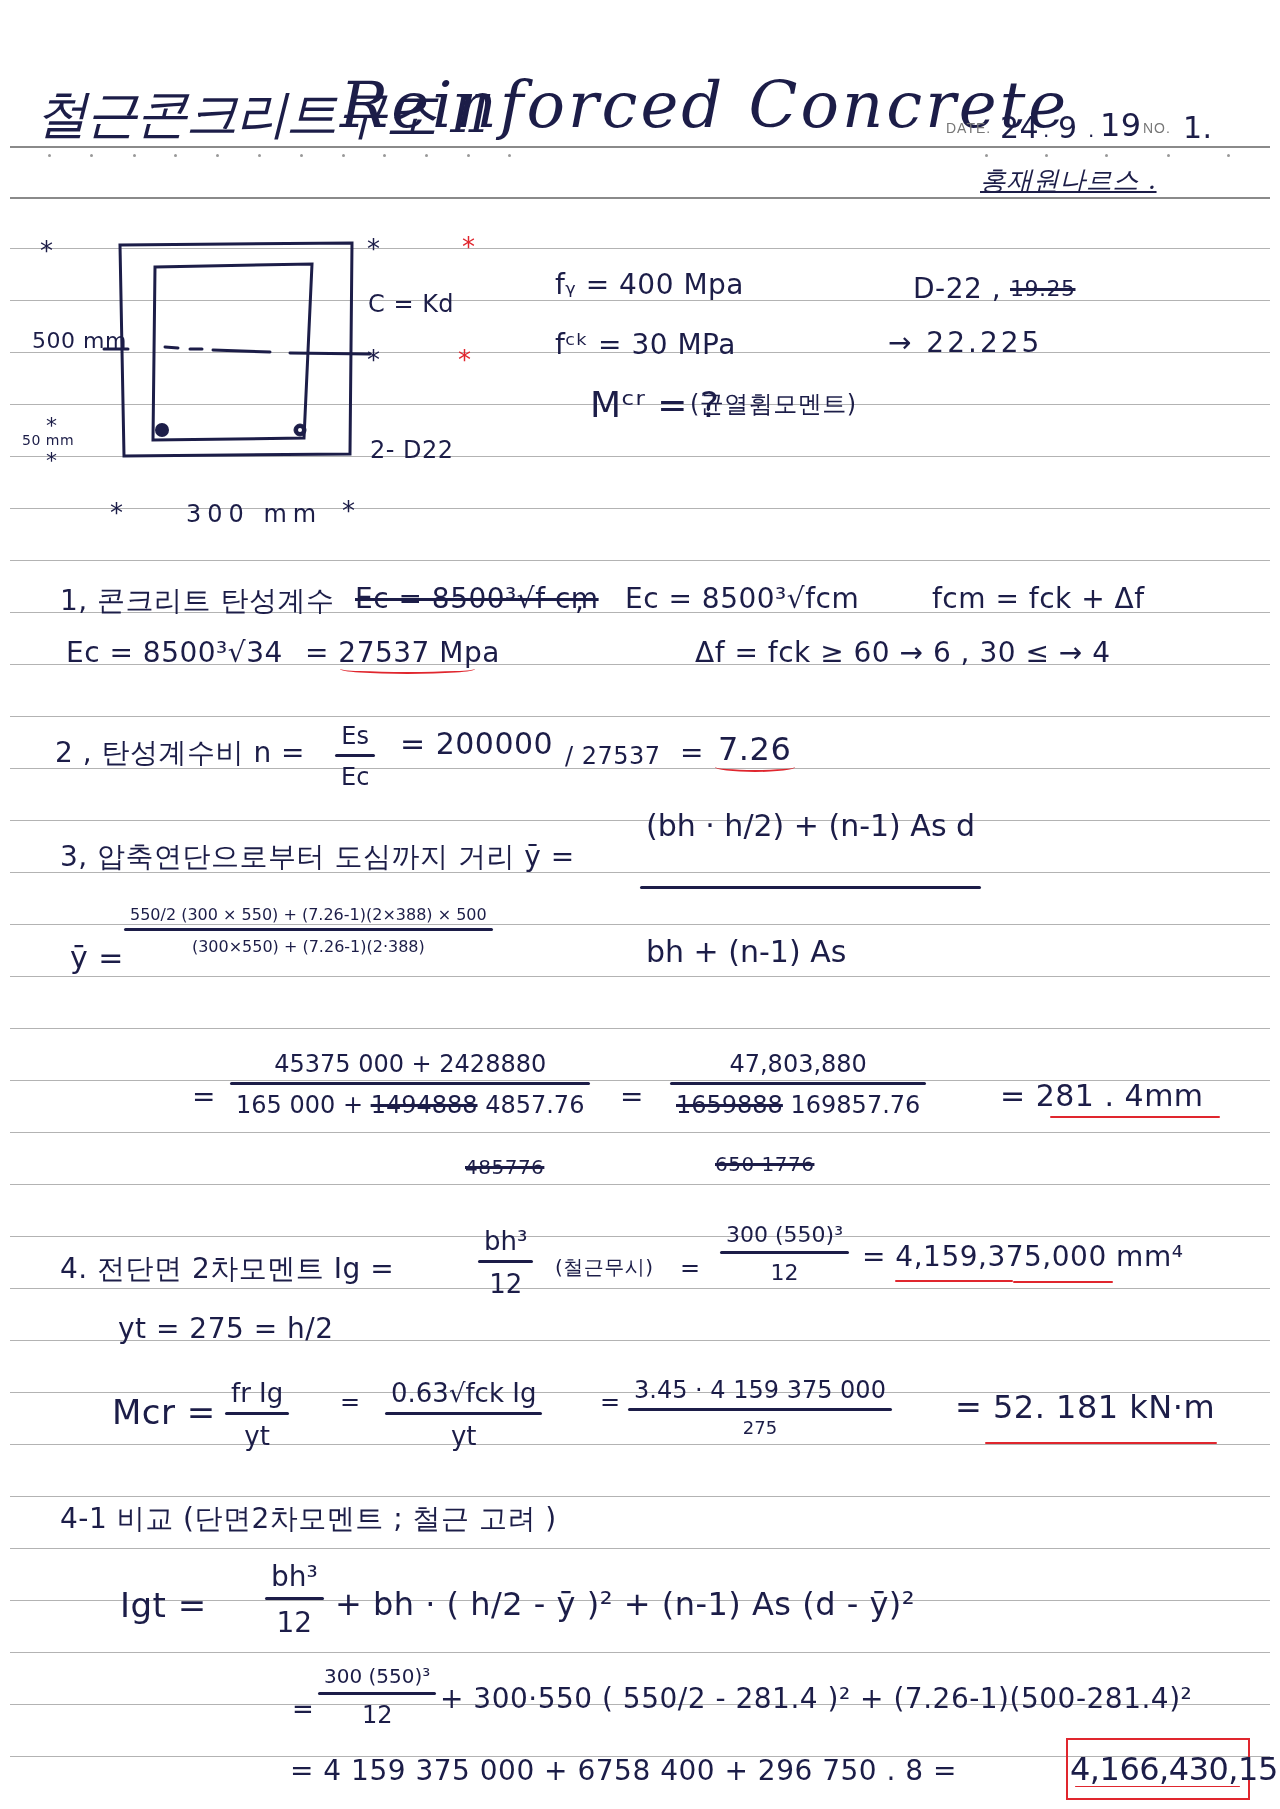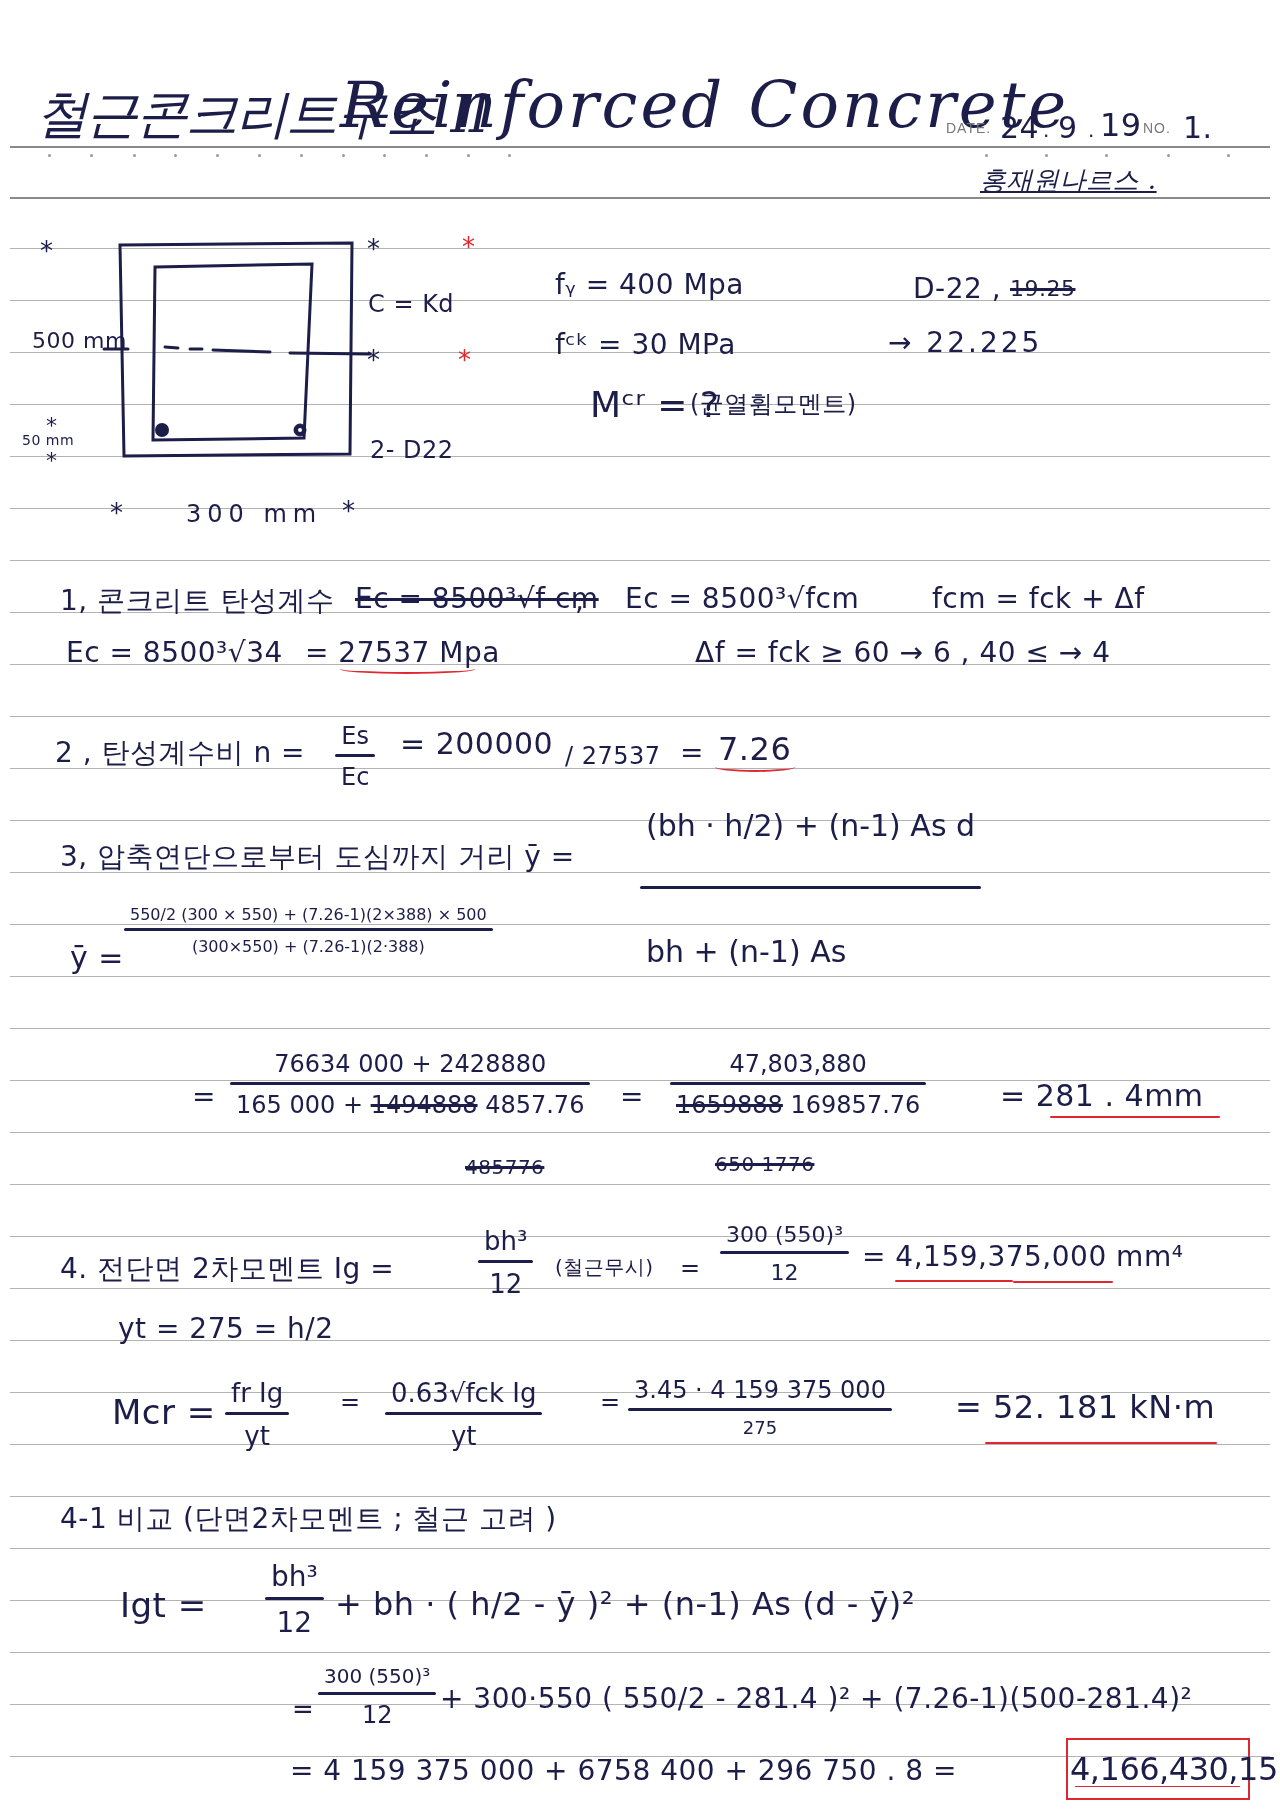--- a/index.html
+++ b/index.html
@@ -136,21 +136,21 @@
 
 <div>
   <div class="hw" style="left:60px; top:582px; font-size:28px;">1, 콘크리트 탄성계수</div>
   <div class="hw strike" style="left:355px; top:582px; font-size:28px;">Ec = 8500³√f cm</div>
   <div class="hw" style="left:575px; top:584px; font-size:28px;">,</div>
   <div class="hw" style="left:625px; top:582px; font-size:28px;">Ec = 8500³√fcm</div>
   <div class="hw" style="left:932px; top:582px; font-size:28px;">fcm = fck + Δf</div>
   <div class="hw" style="left:66px; top:636px; font-size:28px;">Ec = 8500³√34</div>
   <div class="hw" style="left:305px; top:636px; font-size:28px;">= 27537 Mpa</div>
   <div class="redwave" style="left:340px; top:664px; width:135px;"></div>
-  <div class="hw" style="left:695px; top:636px; font-size:28px;">Δf = fck ≥ 60 → 6 ,  40 ≤ → 4</div>
+  <div class="hw" style="left:695px; top:636px; font-size:28px;">Δf = fck ≥ 60 → 6 ,  30 ≤ → 4</div>
 </div>
 
 <div>
   <div class="hw" style="left:55px; top:734px; font-size:28px;">2 , 탄성계수비 n =</div>
   <div class="frac" style="left:335px; top:722px; font-size:24px;">
     <span class="num">Es</span>
       <span class="bar"></span>
       <span class="den">Ec</span>
   </div>
   <div class="hw" style="left:400px; top:726px; font-size:30px;">= 200000</div>
@@ -169,21 +169,21 @@
   </div>
   <div class="hw" style="left:70px; top:940px; font-size:30px;">ȳ =</div>
   <div class="frac" style="left:124px; top:905px; font-size:16px;">
     <span class="num">550/2 (300 × 550) + (7.26-1)(2×388) × 500</span>
       <span class="bar"></span>
       <span class="den">(300×550) + (7.26-1)(2·388)</span>
   </div>
 
   <div class="hw" style="left:192px; top:1080px; font-size:28px;">=</div>
   <div class="frac" style="left:230px; top:1050px; font-size:24px;">
-    <span class="num">76634 000   + 2428880</span>
+    <span class="num">45375 000   + 2428880</span>
       <span class="bar"></span>
     <span class="den">
       <span>165 000  +</span>
       <span class="strike">1494888</span>
       <span>4857.76</span>
     </span>
   </div>
   <div class="hw strike" style="left:465px; top:1155px; font-size:20px;">485776</div>
   <div class="hw" style="left:620px; top:1080px; font-size:28px;">=</div>
   <div class="frac" style="left:670px; top:1050px; font-size:24px;">

